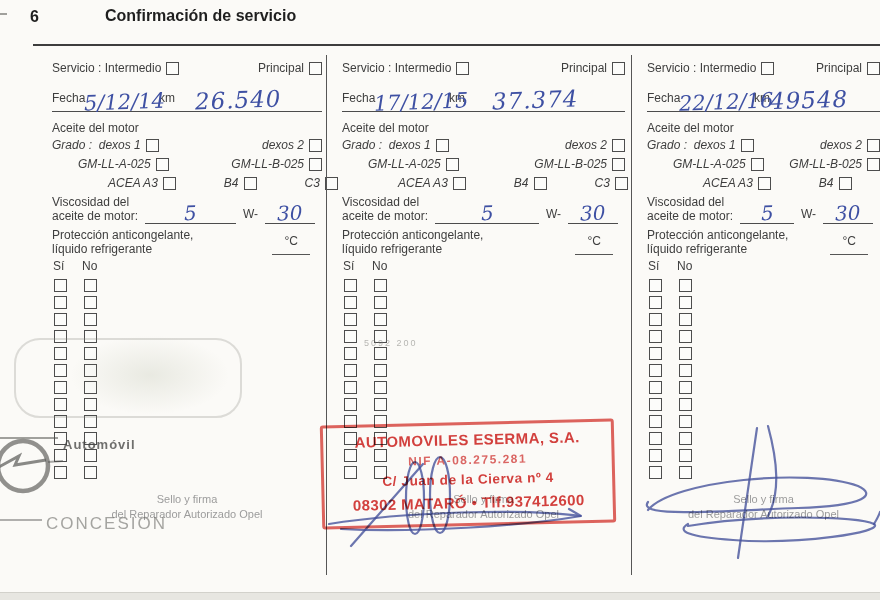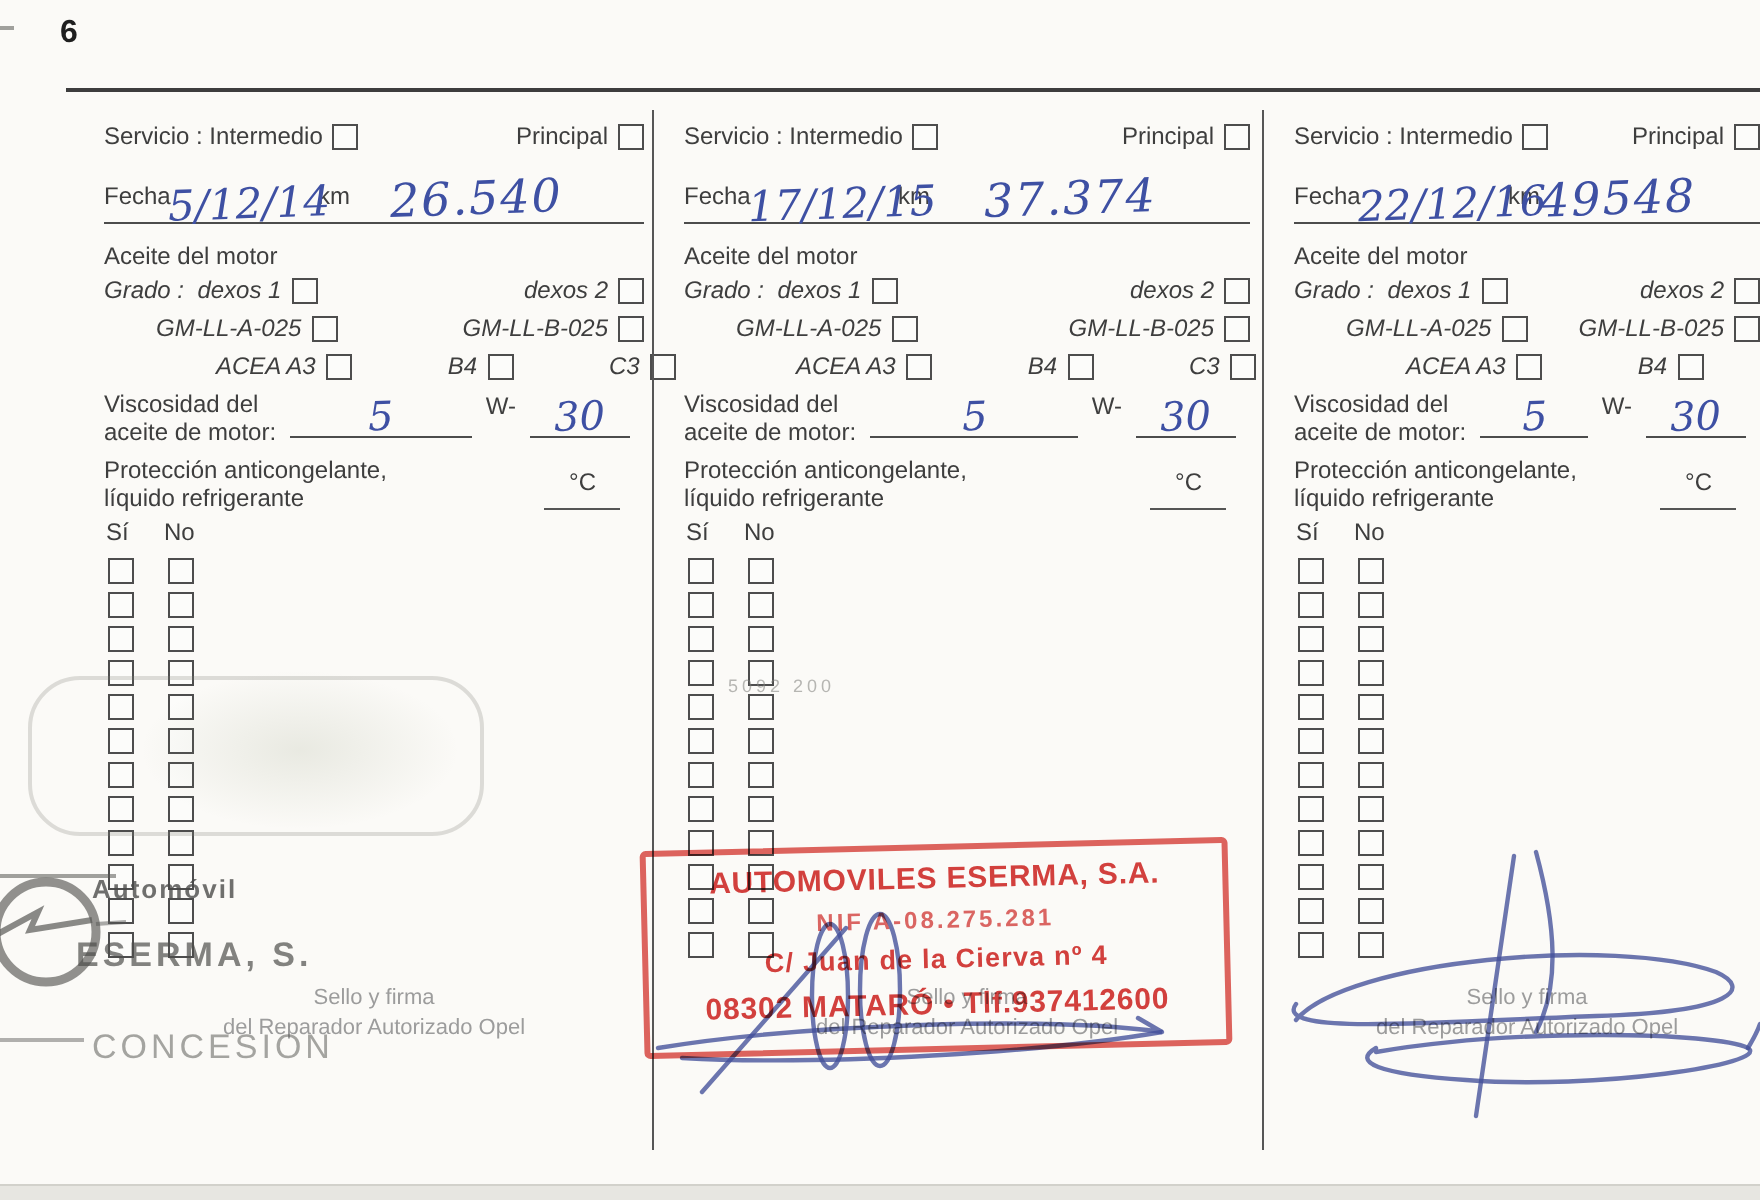--- a/index.html
+++ b/index.html
@@ -27,41 +27,41 @@
   .km-label{position:absolute;left:107px;bottom:5px;}
   .hw{font-family:"DejaVu Serif", serif;font-style:italic;color:#3e50a3;display:inline-block;
       white-space:nowrap;transform:rotate(-2deg);}
   .hw-date{position:absolute;left:32px;bottom:-4px;font-size:21px;}
   .hw-km{position:absolute;left:53%;bottom:-4px;font-size:23px;letter-spacing:1px;}
   .aceite{margin-bottom:2px;}
   .grade-row{display:flex;justify-content:space-between;align-items:center;margin-bottom:4px;font-style:italic;}
   .grade-row.r2{padding-left:26px;}
   .grade-row.r3{padding-left:56px;gap:48px;}
   .ggroup{display:flex;align-items:center;white-space:nowrap;}
-  .visc-row{display:flex;margin:5px 0 4px 0;}
+  .visc-row{display:flex;align-items:flex-end;margin:5px 0 4px 0;}
   .visc-label{line-height:1.15;flex:none;}
   .visc-slot{flex:1;border-bottom:1.6px solid #4c4c4c;margin:0 7px;text-align:center;height:22px;}
   .visc-slot.s2{flex:0 0 50px;}
   .visc-slot .hw{font-size:20px;}
   .w-label{padding-bottom:2px;flex:none;}
   .prot-row{position:relative;margin-bottom:2px;line-height:1.2;padding-right:60px;}
   .prot-c{position:absolute;right:24px;top:6px;}
   .prot-line{position:absolute;right:12px;bottom:1px;width:38px;border-bottom:1.6px solid #555;}
   .sino-row{display:flex;margin:3px 0 5px 1px;}
   .sino-row .si{width:29px;}
   .cl-row{display:flex;align-items:flex-start;margin-bottom:4px;}
   .cl-row .cb{margin-left:2px;}
   .cl-row .cb + .cb{margin-left:17px;}
   .footer{text-align:center;color:#9c9c9c;font-size:11px;line-height:1.35;margin-top:13px;}
   
   .faint-frame{position:absolute;left:14px;top:338px;width:224px;height:76px;
       border:2px solid rgba(128,126,118,.25);border-radius:26px;}
   .faint-line-a{position:absolute;left:0;top:437px;width:58px;height:2px;background:rgba(85,85,82,.55);}
   .faint-line-b{position:absolute;left:0;top:519px;width:42px;height:2px;background:rgba(85,85,82,.45);}
-  .faint-t1{position:absolute;left:46px;top:437px;font-size:13px;font-weight:bold;
+  .faint-t1{position:absolute;left:63px;top:437px;font-size:13px;font-weight:bold;
       color:rgba(72,72,70,.78);letter-spacing:1px;}
   .faint-t2{position:absolute;left:38px;top:468px;font-size:17px;font-weight:bold;
       color:rgba(78,78,76,.7);letter-spacing:2px;}
   .faint-t3{position:absolute;left:46px;top:514px;font-size:17px;color:rgba(92,92,90,.55);letter-spacing:2px;}
   .smudge{position:absolute;left:70px;top:335px;width:160px;height:80px;
       background:radial-gradient(rgba(150,158,128,.18), transparent 70%);}
   .opel-logo{position:absolute;left:-17px;top:437px;}
   .faint-nums{position:absolute;left:364px;top:338px;font-size:9px;color:rgba(125,125,122,.55);letter-spacing:2px;}
   
   .red-stamp{position:absolute;left:321px;top:422px;width:294px;height:104px;box-sizing:border-box;
@@ -74,20 +74,21 @@
   .rs4{font-size:15px;letter-spacing:.4px;}
   .sig{position:absolute;mix-blend-mode:multiply;}
   .sig path, .sig ellipse{fill:none;stroke:#44519f;stroke-width:2.2;stroke-linecap:round;opacity:.78;}
 </style>
 </head>
 <body>
 
 <div class="page">
   <div class="edge-mark"></div>
   <div class="hdr-num">6</div>
+  <div class="hdr-title">Confirmación de servicio</div>
   <div class="hdr-rule"></div>
 
   <div class="columns" id="columns">
   <div class="column c0">
     <div class="svc-row">
       <span>Servicio : Intermedio</span>
       <span class="cb"></span>
       <span class="grow"></span>
       <span>Principal</span>
       <span class="cb"></span>
@@ -475,21 +476,20 @@
   <div class="smudge"></div>
   <div class="faint-frame"></div>
   <div class="faint-line-a"></div>
   <div class="faint-line-b"></div>
   <svg class="opel-logo" width="80" height="58" viewBox="0 0 80 58">
     <circle cx="40" cy="29" r="25" fill="none" stroke="rgba(88,88,85,.65)" stroke-width="4.5"></circle>
     <path d="M14 31 L36 19 L32 28 L63 23" fill="none" stroke="rgba(88,88,85,.7)" stroke-width="3"></path>
     <path d="M0 29 L14 29 M65 25 L80 24" fill="none" stroke="rgba(88,88,85,.5)" stroke-width="2"></path>
   </svg>
   <div class="faint-t1">Automóvil</div>
-  <div class="faint-t2">ESERMA, S.</div>
   <div class="faint-t3">CONCESION</div>
 
   <div class="faint-nums">5092      200</div>
 
   <div class="red-stamp">
     <div class="rs1">AUTOMOVILES ESERMA, S.A.</div>
     <div class="rs2">NIF A-08.275.281</div>
     <div class="rs3">C/ Juan de la Cierva nº 4</div>
     <div class="rs4">08302 MATARÓ • Tlf.937412600</div>
   </div>

